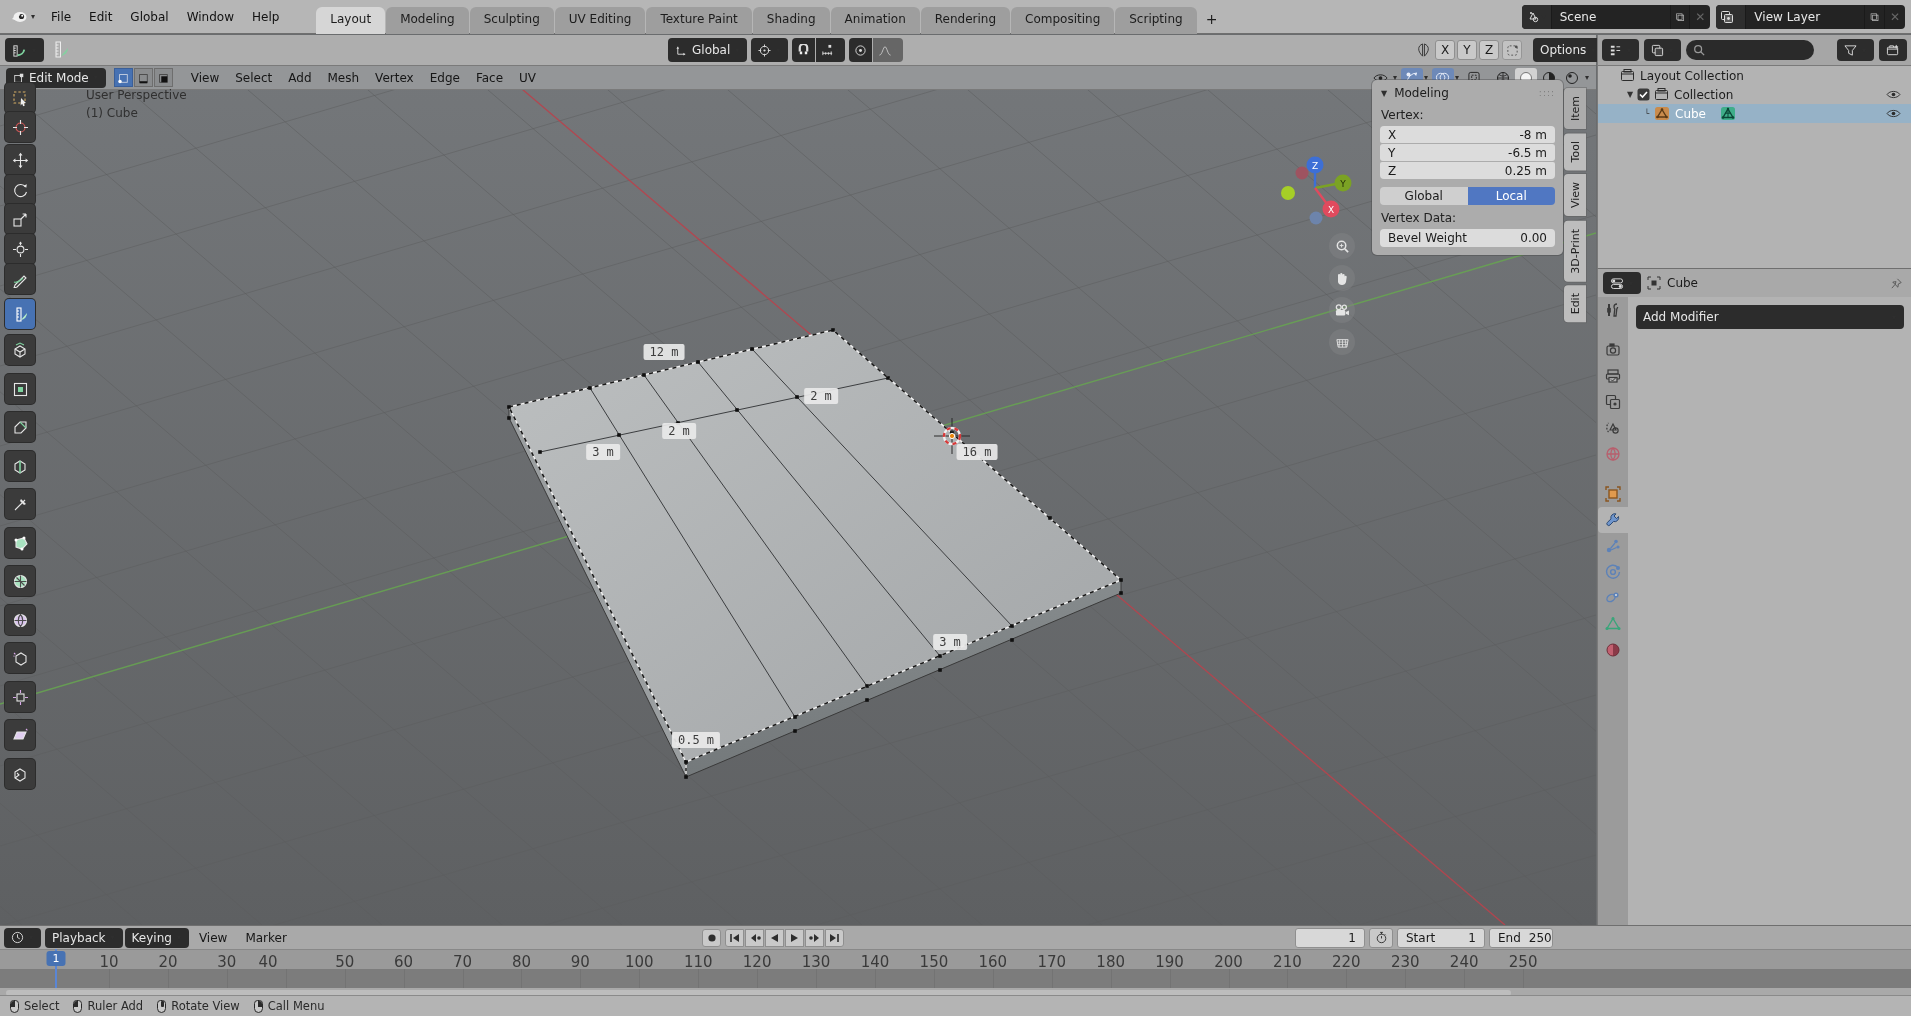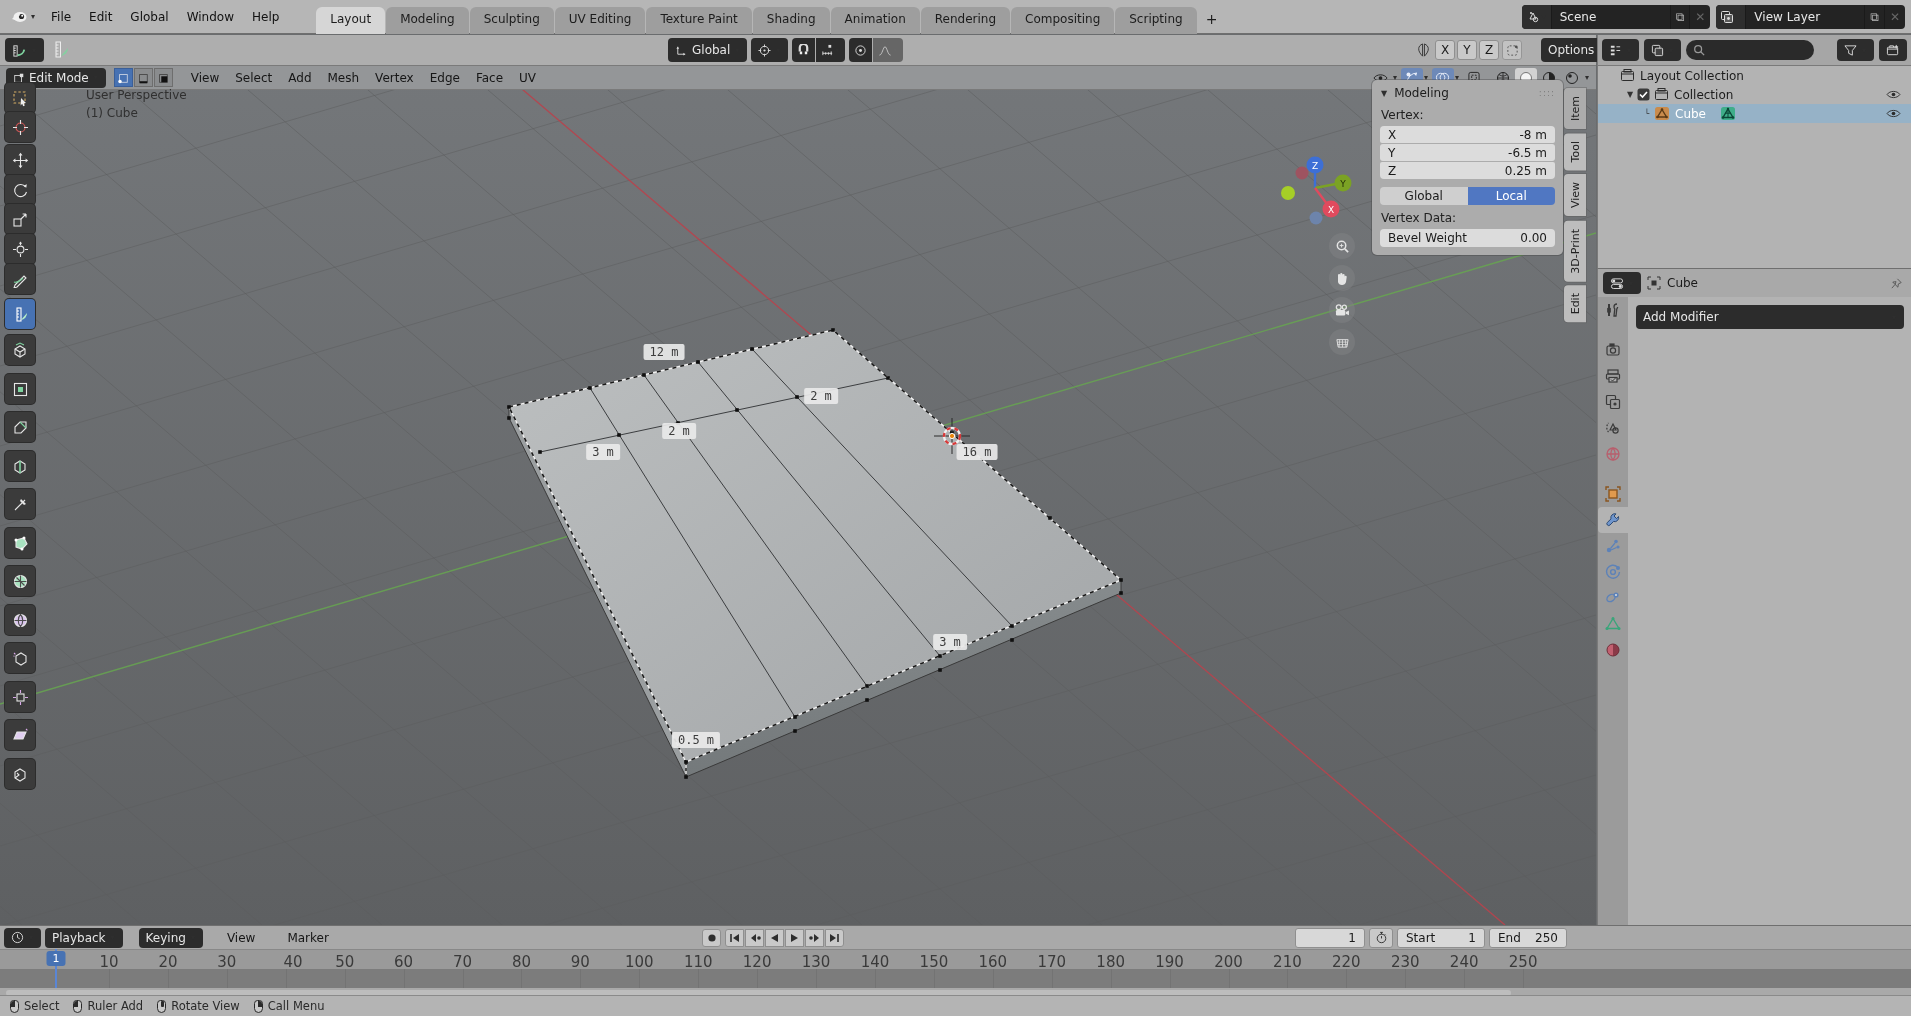--- a/index.html
+++ b/index.html
@@ -281,21 +281,21 @@
           <div class="btn-light-sm">X</div>
           <div class="btn-light-sm">Y</div>
           <div class="btn-light-sm">Z</div>
         </div>
       <div class="btn-light-sm" style="opacity:.75">
         <svg width="13" height="13" viewBox="0 0 14 14">
             <rect x="2" y="2" width="10" height="10" rx="2" fill="none" stroke="#333" stroke-dasharray="2 2"></rect>
             <circle cx="11" cy="3" r="1.5" fill="#333"></circle>
           </svg>
       </div>
-      <div class="dd-dark" style="margin-left:16px">
+      <div class="dd-dark" style="margin-left:8px">
         <span>Options</span>
         <span class="caret">▾</span>
       </div>
     </div>
   </div>
 
   <div id="outliner-header">
     <div class="dd-dark" style="height:22px">
       <svg width="13" height="13" viewBox="0 0 14 14">
           <path d="M2 3 h4 M2 7 h4 M2 11 h4" stroke="#ddd" stroke-width="2"></path>
@@ -964,21 +964,21 @@
 
   <div id="timeline">
     <div id="tl-header">
       <div class="dd-dark" style="height:20px">
         <svg width="13" height="13" viewBox="0 0 14 14">
             <circle cx="7" cy="7" r="5.5" fill="none" stroke="#ddd"></circle>
             <path d="M7 3.5 V7 L9.5 8.5" fill="none" stroke="#ddd"></path>
           </svg>
         <span class="caret">▾</span>
       </div>
-      <div id="tl-menus" class="row" style="gap:16px">
+      <div id="tl-menus" class="row" style="gap:2px">
           <div class="dd-dark" style="height: 20px;">
             <span>Playback</span>
             <span class="caret">▾</span>
           </div>
           <div class="dd-dark" style="height: 20px;">
             <span>Keying</span>
             <span class="caret">▾</span>
           </div>
           <div class="vp-menu">View</div>
           <div class="vp-menu">Marker</div>
@@ -1035,31 +1035,31 @@
         <div class="tp-btn" style="border-radius:3px;height:20px;width:24px">
           <svg width="13" height="13" viewBox="0 0 14 14">
               <circle cx="7" cy="8" r="4.6" fill="none" stroke="#2e2e2e"></circle>
               <path d="M7 5.5 V8 M5.5 1.5 h3 M7 1.5 v2 M10.5 3.5 l1 1" stroke="#2e2e2e" fill="none"></path>
             </svg>
         </div>
         <div class="frame-field" style="width:88px">
           <span>Start</span>
           <span style="margin-left:auto">1</span>
         </div>
-        <div class="frame-field" style="width:78px">
+        <div class="frame-field" style="width:64px">
           <span>End</span>
           <span style="margin-left:auto">250</span>
         </div>
       </div>
     </div>
     <div id="tl-ruler">
         <div class="ruler-num" style="left: 109.028px;">10</div>
         <div class="ruler-num" style="left: 167.948px;">20</div>
         <div class="ruler-num" style="left: 226.868px;">30</div>
-        <div class="ruler-num" style="left: 293px;">40</div>
+        <div class="ruler-num" style="left: 268px;">40</div>
         <div class="ruler-num" style="left: 344.708px;">50</div>
         <div class="ruler-num" style="left: 403.628px;">60</div>
         <div class="ruler-num" style="left: 462.548px;">70</div>
         <div class="ruler-num" style="left: 521.468px;">80</div>
         <div class="ruler-num" style="left: 580.388px;">90</div>
         <div class="ruler-num" style="left: 639.308px;">100</div>
         <div class="ruler-num" style="left: 698.228px;">110</div>
         <div class="ruler-num" style="left: 757.148px;">120</div>
         <div class="ruler-num" style="left: 816.068px;">130</div>
         <div class="ruler-num" style="left: 874.988px;">140</div>

